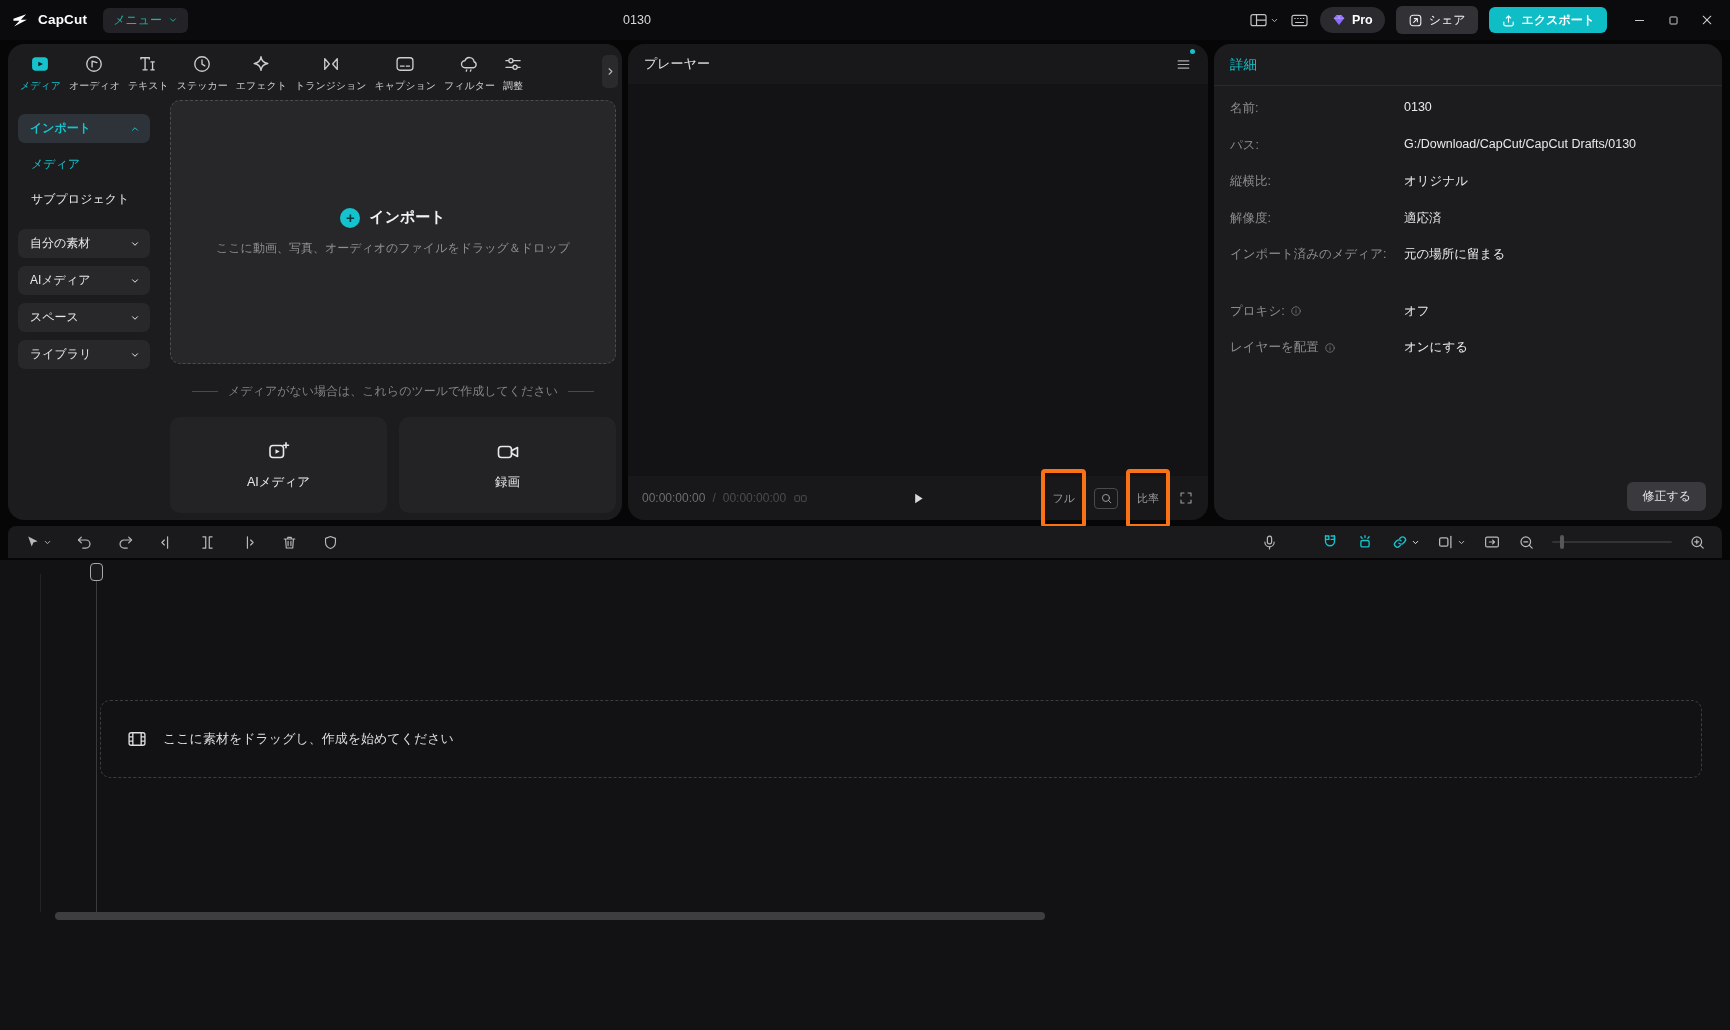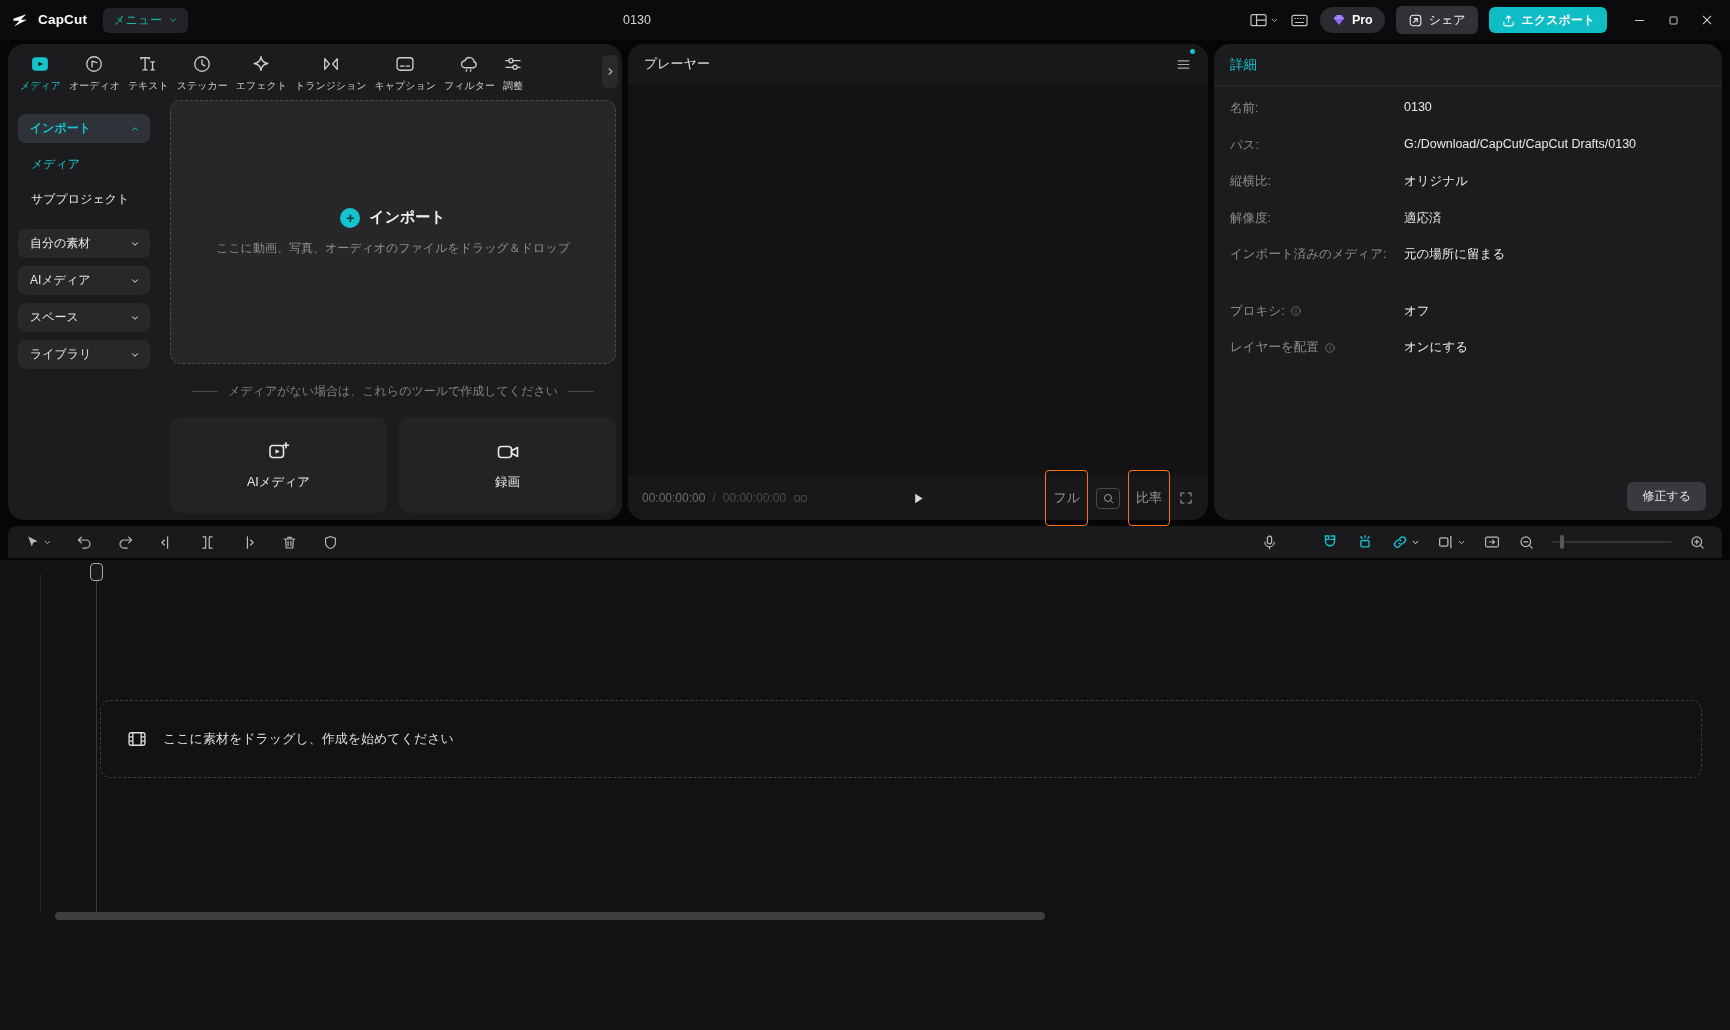--- a/index.html
+++ b/index.html
@@ -59,21 +59,21 @@
 .player-title{font-size:13px;color:#e2e2e4}
 .player-dot{position:absolute;right:13px;top:5px;width:5px;height:5px;border-radius:50%;background:#14c3cd}
 .player-view{position:absolute;left:0;top:40px;right:0;bottom:44px;background:#131315}
 .player-controls{position:absolute;left:0;bottom:0;right:0;height:44px;display:flex;align-items:center;padding:0 14px}
 .time{font-size:12px;color:#6e6e71;display:flex;align-items:center;gap:7px}
 .time .total{color:#4c4c4f}
 .time .sep{color:#4c4c4f}
 .time .icon{color:#4c4c4f}
 .play-center{position:absolute;left:50%;transform:translateX(-50%);color:#d9d9db}
 .pc-right{margin-left:auto;display:flex;align-items:center;gap:8px;color:#9c9c9f}
-.pill-outline{border:1px solid #f97316;border-radius:4px;font-size:13px;padding:18px 7px;color:#9c9c9f;white-space:nowrap}
+.pill-outline{border:4px solid #f97316;border-radius:4px;font-size:11px;padding:18px 7px;color:#9c9c9f;white-space:nowrap}
 .iconbox-outline{border:1px solid #4a4a4d;border-radius:4px;width:24px;height:21px;display:flex;align-items:center;justify-content:center;color:#9c9c9f}
 
 
 .details-head{height:42px;display:flex;align-items:center;padding:0 16px;border-bottom:1px solid #2a2a2d;font-size:13.5px;color:#14c3cd}
 .details-body{padding:14px 16px 0}
 .d-row{display:flex;align-items:flex-start;min-height:36.5px}
 .d-row.gap{margin-top:20px}
 .d-label{width:174px;flex:none;font-size:12.5px;color:#8c8c8f;display:flex;align-items:center;gap:5px}
 .d-value{font-size:12.5px;color:#e9e9eb}
 .modify-btn{position:absolute;right:16px;bottom:9px;background:#3a3a3e;border-radius:6px;font-size:12px;color:#e4e4e6;padding:6px 15px}

